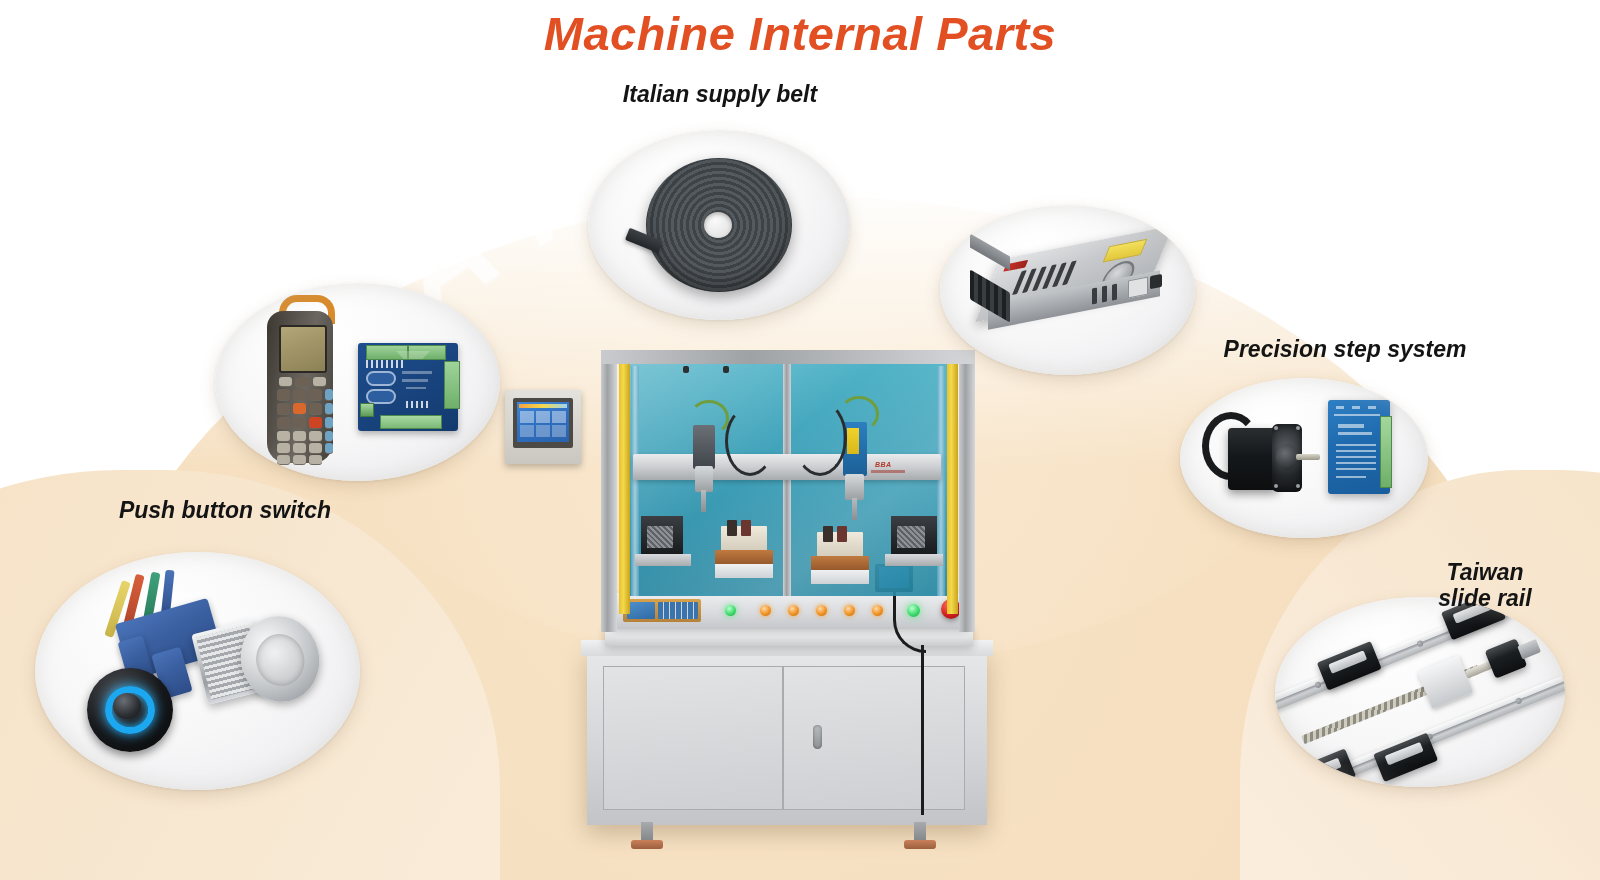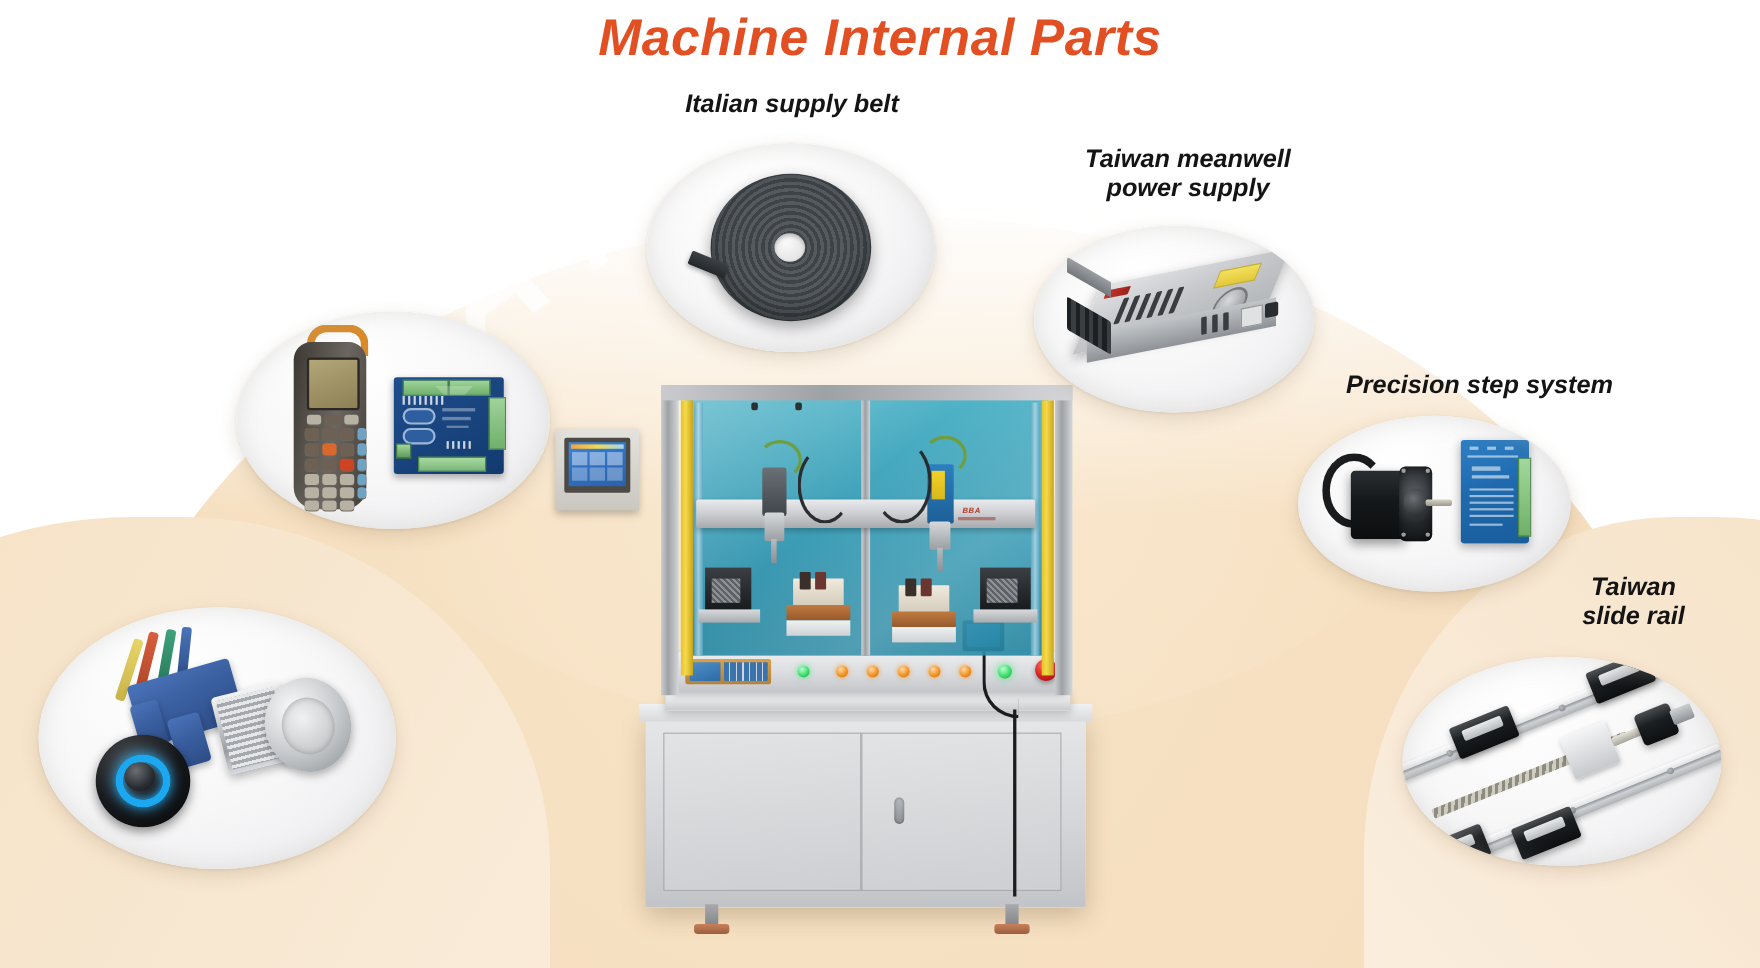--- a/index.html
+++ b/index.html
@@ -291,22 +291,20 @@
     <div class="mx" style="left:-23px;top:85px;width:14px;height:12px;background:rgba(255,255,255,.3);"></div>
   </div>
 
   <div class="caption" style="left:540px;top:82px;width:360px;">Italian supply belt</div>
   <div class="bubble" style="left:588px;top:130px;width:262px;height:190px;">
     <div class="art coil" style="left:58px;top:28px;width:146px;height:134px;"></div>
     <div class="art coil-hole" style="left:116px;top:82px;width:28px;height:26px;"></div>
     <div class="art coil-tail" style="left:38px;top:104px;width:36px;height:13px;transform:rotate(22deg);"></div>
   </div>
 
-  <div class="caption" style="left:900px;top:132px;width:360px;">Taiwan meanwell
-power supply</div>
   <div class="bubble" style="left:940px;top:205px;width:255px;height:170px;">
     <div class="art" style="left:30px;top:40px;width:200px;height:95px;">
 
       <div style="position:absolute;left:18px;top:0;width:172px;height:58px;transform:skewY(-11deg) skewX(-24deg);" class="psu-top">
         <div class="vent" style="left:28px;top:16px;width:5px;height:22px;"></div>
         <div class="vent" style="left:38px;top:16px;width:5px;height:22px;"></div>
         <div class="vent" style="left:48px;top:16px;width:5px;height:22px;"></div>
         <div class="vent" style="left:58px;top:16px;width:5px;height:22px;"></div>
         <div class="vent" style="left:68px;top:16px;width:5px;height:22px;"></div>
         <div class="vent" style="left:78px;top:16px;width:5px;height:22px;"></div>
@@ -419,21 +417,21 @@
       <div class="dl" style="left:8px;top:44px;width:40px;height:2px;"></div>
       <div class="dl" style="left:8px;top:50px;width:40px;height:2px;"></div>
       <div class="dl" style="left:8px;top:56px;width:40px;height:2px;"></div>
       <div class="dl" style="left:8px;top:62px;width:40px;height:2px;"></div>
       <div class="dl" style="left:8px;top:68px;width:40px;height:2px;"></div>
       <div class="dl" style="left:8px;top:76px;width:30px;height:2px;"></div>
       <div class="dterm" style="left:52px;top:16px;width:10px;height:70px;"></div>
     </div>
   </div>
 
-  <div class="caption" style="left:1380px;top:521px;width:210px;">Taiwan
+  <div class="caption" style="left:1380px;top:560px;width:210px;">Taiwan
 slide rail</div>
   <div class="bubble" style="left:1275px;top:597px;width:290px;height:190px;">
     <div class="art" style="left:-16px;top:-6px;width:330px;height:210px;transform:rotate(-22deg);transform-origin:50% 50%;">
 
       <div class="rail" style="position:absolute;left:10px;top:48px;width:300px;height:15px;">
         <div class="rail-groove" style="left:0;top:6px;width:300px;height:3px;"></div>
         <div class="rail-hole" style="left:58px;top:4px;width:6px;height:6px;"></div>
         <div class="rail-hole" style="left:168px;top:4px;width:6px;height:6px;"></div>
         <div class="rail-hole" style="left:262px;top:4px;width:6px;height:6px;"></div>
       </div>
@@ -458,20 +456,21 @@
       </div>
       <div class="block" style="position:absolute;left:14px;top:124px;width:58px;height:30px;">
         <div class="block-cap" style="left:10px;top:6px;width:38px;height:10px;"></div>
       </div>
       <div class="block" style="position:absolute;left:96px;top:140px;width:58px;height:30px;">
         <div class="block-cap" style="left:10px;top:6px;width:38px;height:10px;"></div>
       </div>
     </div>
   </div>
 
+  <div class="caption" style="left:80px;top:498px;width:290px;">Push button switch</div>
   <div class="bubble" style="left:35px;top:552px;width:325px;height:238px;">
     <div class="art" style="left:60px;top:22px;width:250px;height:180px;">
 
       <div class="wire" style="left:18px;top:6px;width:9px;height:58px;background:linear-gradient(180deg,#e8d56a,#c9b44a);transform:rotate(18deg);"></div>
       <div class="wire" style="left:34px;top:0px;width:9px;height:56px;background:linear-gradient(180deg,#d95f3c,#ae452a);transform:rotate(14deg);"></div>
       <div class="wire" style="left:52px;top:-2px;width:9px;height:52px;background:linear-gradient(180deg,#3fa27c,#277a5b);transform:rotate(10deg);"></div>
       <div class="wire" style="left:68px;top:-4px;width:9px;height:50px;background:linear-gradient(180deg,#4a73b8,#2d4c86);transform:rotate(6deg);"></div>
 
       <div class="pb-conn" style="position:absolute;left:26px;top:36px;width:96px;height:58px;transform:rotate(-16deg);"></div>
       <div class="pb-conn" style="position:absolute;left:28px;top:64px;width:26px;height:44px;transform:rotate(-16deg);"></div>

